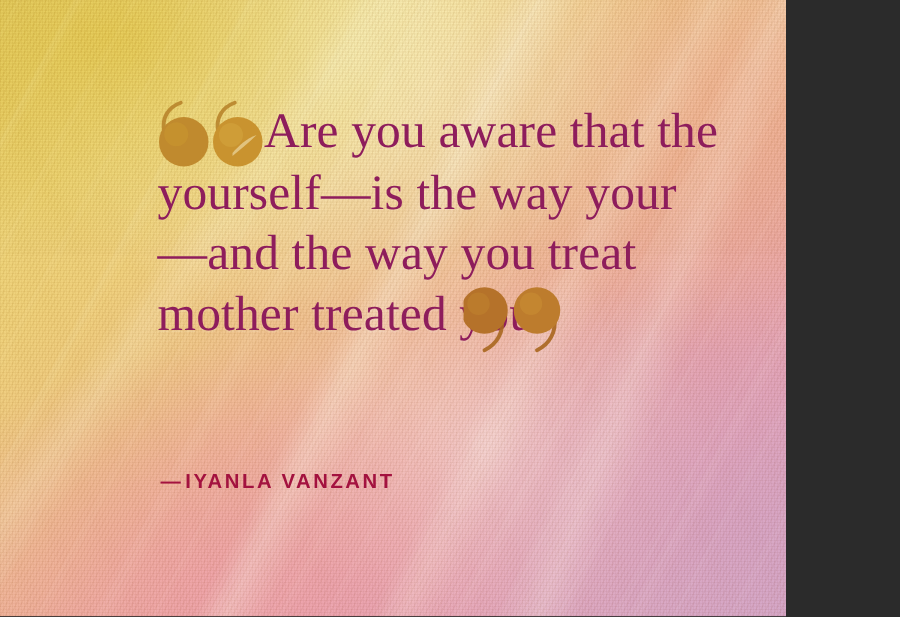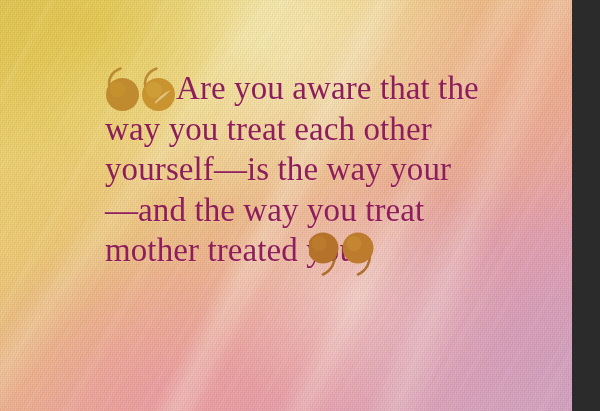--- a/index.html
+++ b/index.html
@@ -4,21 +4,21 @@
 <title>Quote Card</title>
 <style>
   html, body {
     margin: 0;
     padding: 0;
     background: #2b2b2b;
   }
 
   #card {
     position: relative;
-    width: 572px;
+    width: 524px;
     height: 411px;
     overflow: hidden;
     font-family: "Liberation Serif", "DejaVu Serif", serif;
     isolation: isolate;
   }
 
   
 
   .bg-layer {
     position: absolute;
@@ -217,21 +217,20 @@
           </g>
           <circle cx="17.5" cy="28.5" r="16.5" fill="#c08a2e"></circle>
           <circle cx="53.5" cy="28.5" r="16.5" fill="#c9932f"></circle>
           <circle cx="12.5" cy="23.5" r="8" fill="#cb982f" opacity="0.45"></circle>
           <circle cx="49" cy="24" r="8" fill="#d6a83f" opacity="0.5"></circle>
           <path d="M50 36 C54 31 60 26 66 24 C61 29 55 34 50 38 Z" fill="#f2e2b4" opacity="0.6"></path>
         </svg>
       </span>
 
       <div class="quote-line" id="quote-line-0">Are you aware that the</div>
-      <div class="quote-line">way you treat each other</div>
       <div class="quote-line">yourself—is the way your</div>
       <div class="quote-line">—and the way you treat</div>
 
       <div class="quote-line">
         <span id="last-line-wrap">
           <span>mother treated you?</span>
 
           
           <span id="close-quote">
             <svg width="66" height="48" viewBox="0 0 66 48" xmlns="http://www.w3.org/2000/svg" aria-hidden="true">
@@ -242,15 +241,18 @@
               <circle cx="14" cy="17" r="15.5" fill="#b5722a"></circle>
               <circle cx="49" cy="17" r="15.5" fill="#bd7c2d"></circle>
               <circle cx="10" cy="12.5" r="7.5" fill="#c4872f" opacity="0.45"></circle>
               <circle cx="45" cy="12.5" r="7.5" fill="#cb9236" opacity="0.45"></circle>
             </svg>
           </span>
         </span>
       </div>
     </div>
 
+    <div id="attribution">
+      <span class="dash">—</span><span>IYANLA VANZANT</span>
+    </div>
 
   </div>
 </div>
 
 </body></html>

